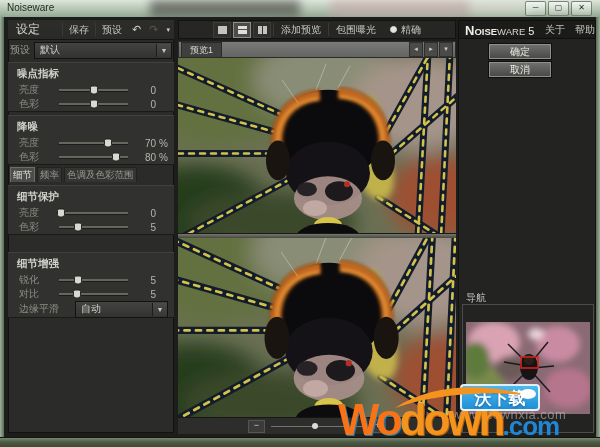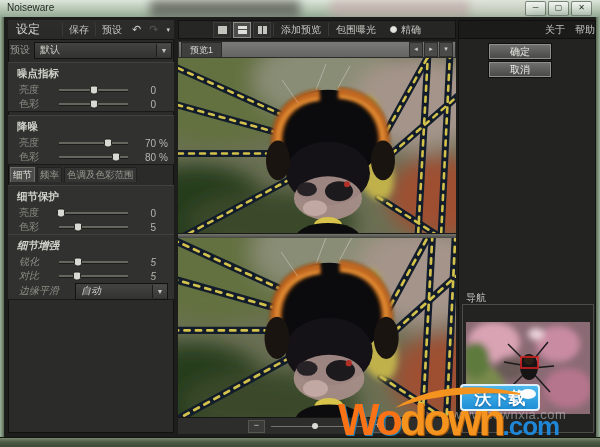--- a/index.html
+++ b/index.html
@@ -290,21 +290,21 @@
     <div class="srow">
       <span class="rlabel">色彩</span>
       <div class="track">
         <span class="thumb" style="left: 27%;"></span>
         </div>
       <span class="rvalue">5</span>
       <span class="runit"></span>
     </div>
   </div>
 
-  <div class="section abs" style="top:234px;height:66px;font-style:italic;">
+  <div class="section abs" style="top:252px;height:66px;">
     <div class="sec-title">细节增强</div>
     <div class="srow">
       <span class="rlabel">锐化</span>
       <div class="track">
         <span class="thumb" style="left: 27%;"></span>
         </div>
       <span class="rvalue">5</span>
       <span class="runit"></span>
     </div>
     <div class="srow">
@@ -373,20 +373,21 @@
   <div id="zoombar" class="abs">
     <span class="zbtn">−</span>
     <span id="ztrack">
         <span id="zthumb" style="left:48%;"></span>
       </span>
     <span class="zbtn">+</span>
   </div>
 
   <div id="right-col" class="abs"></div>
   <div id="brand-bar" class="abs">
+    <span id="brand-name"><span class="bn1">N</span><span class="bn2">OISE</span><span class="bn3">WARE</span><span class="bn4">5</span></span>
     <span id="brand-links">
       <span>关于</span>
       <span>帮助</span>
     </span>
   </div>
   <div class="pushbtn abs" style="top:44px;">确定</div>
   <div class="pushbtn abs" style="top:62px;">取消</div>
 
   <div id="nav-title" class="abs">导航</div>
   <div id="nav-box" class="abs"></div>

